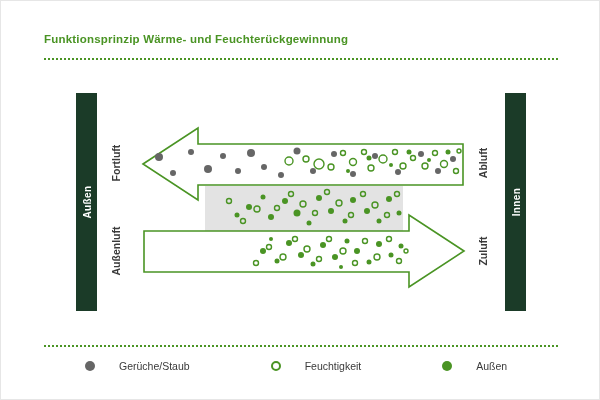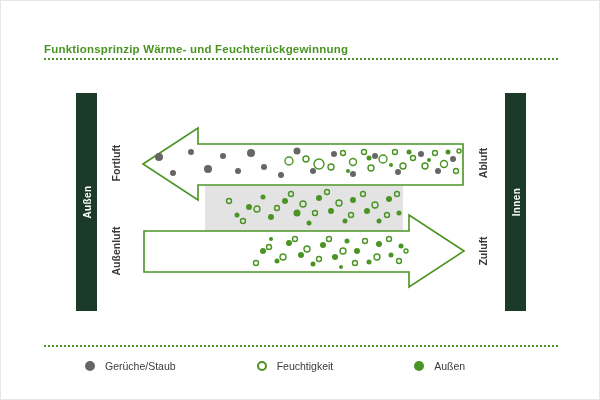--- a/index.html
+++ b/index.html
@@ -10,41 +10,41 @@
     --text:#3a3a3a;
   }
   html,body{margin:0;padding:0;background:#fff;}
   .stage{
     position:relative;width:600px;height:400px;background:#fff;
     font-family:"Liberation Sans",sans-serif;color:var(--text);
     border:1px solid #e6e6e6;box-sizing:border-box;overflow:hidden;
   }
   .title{
     position:absolute;left:43px;top:32px;
-    color:var(--accent);font-weight:bold;font-size:11.5px;letter-spacing:.2px;margin-top:10px;
+    color:var(--accent);font-weight:bold;font-size:11.5px;letter-spacing:.2px;
   }
   .rule{position:absolute;left:43px;width:514px;height:0;border-top:2px dotted var(--accent);}
   .rule-top{top:57px;}
   .rule-bottom{top:344px;}
   .bar{position:absolute;top:92px;width:21px;height:218px;background:var(--dark);}
   .bar-left{left:75px;}
   .bar-right{left:504px;}
   .rlabel{
     position:absolute;transform:translate(-50%,-50%) rotate(-90deg);
     font-weight:bold;font-size:10.5px;color:var(--text);white-space:nowrap;
   }
   .rlabel.white{color:#ffffff;font-size:10px;letter-spacing:.4px;}
   svg.diagram{position:absolute;left:0;top:0;pointer-events:none;}
   .membrane{fill:var(--membrane);}
   .arrow{fill:#ffffff;stroke:var(--accent);stroke-width:1.6;stroke-linejoin:miter;}
   .legend{
     position:absolute;left:43px;top:359px;display:flex;align-items:center;gap:40px;
     font-size:10.5px;color:var(--text);
   }
-  .legend-item{display:flex;align-items:center;gap:10px;padding-left:41px;}
+  .legend-item{display:flex;align-items:center;gap:24px;padding-left:41px;}
   .mk{width:10px;height:10px;border-radius:50%;box-sizing:border-box;flex:0 0 auto;}
   .mk-dust{background:var(--dust);}
   .mk-moist{border:2px solid var(--accent);background:#fff;}
   .mk-heat{background:var(--accent);}
   .mk-mem{width:12px;height:12px;border-radius:0;background:var(--membrane);}
 </style>
 </head>
 <body>
 
 <div class="stage">

